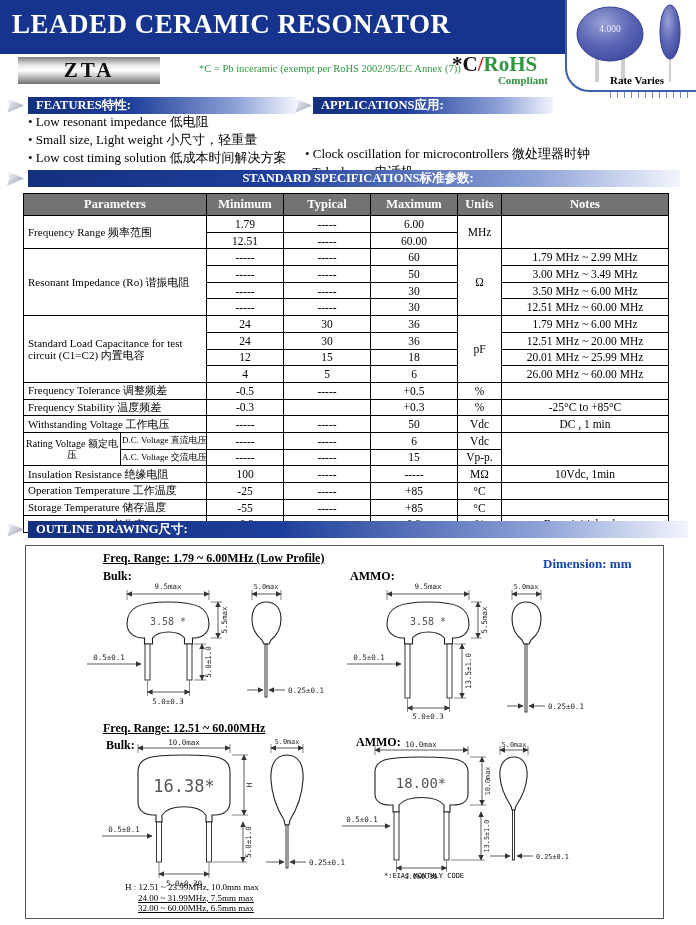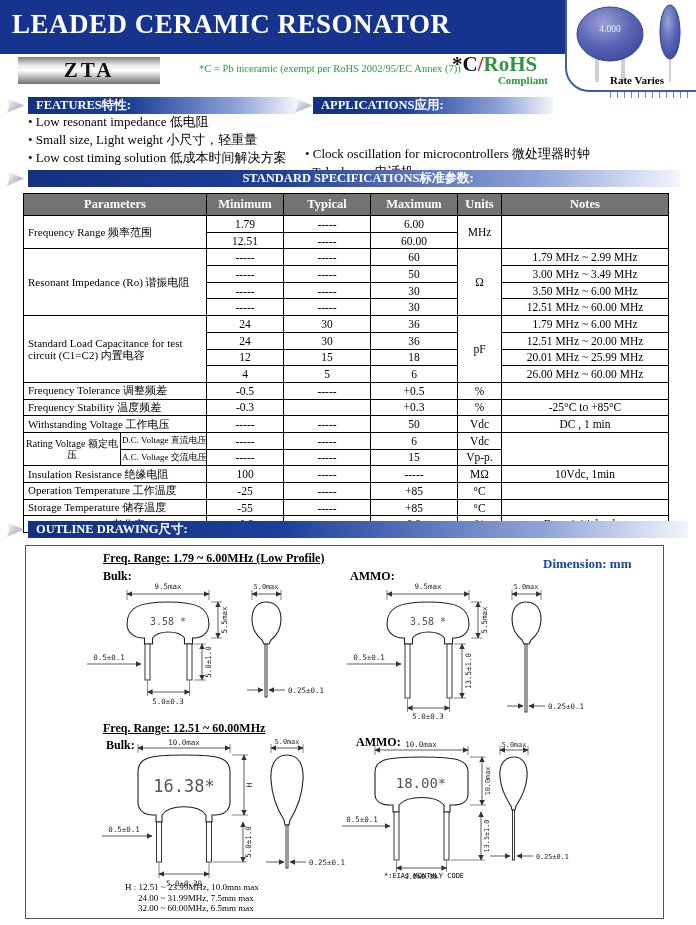--- a/index.html
+++ b/index.html
@@ -49,21 +49,21 @@
   table.spec td.rv{text-align:center;font-size:10px;white-space:normal;line-height:11px;padding:0 1px;}
   table.spec td.sub{font-size:9px;padding:0 1px;}
 
   
   .outline-box{position:absolute;left:25px;top:545px;width:637px;height:372px;border:1.5px solid #555;background:#fff;}
   .dwg-title{position:absolute;font-size:12px;font-weight:bold;text-decoration:underline;white-space:nowrap;}
   .dwg-label{position:absolute;font-size:12px;font-weight:bold;}
   .dim-note{position:absolute;font-size:13px;font-weight:bold;color:#1646a8;}
   .eiaj{position:absolute;font-family:"DejaVu Sans Mono",monospace;font-size:7px;}
   .hnote{position:absolute;font-size:9px;line-height:10.5px;}
-  .hnote .ind{padding-left:13px;}
+  .hnote .ind{padding-left:13px;text-decoration:underline;}
 
   svg .body{fill:#fff;stroke:#222;stroke-width:1.1;}
   svg .lead{fill:#fff;stroke:#222;stroke-width:0.9;}
   svg .dim{stroke:#333;stroke-width:0.8;fill:none;}
   svg .ext{stroke:#333;stroke-width:0.6;fill:none;}
   svg text.dl{font-family:"DejaVu Sans Mono",monospace;font-size:7.5px;fill:#222;}
   svg text.dls{font-family:"DejaVu Sans Mono",monospace;font-size:6.8px;fill:#222;}
   svg text.mk{font-family:"DejaVu Sans Mono",monospace;fill:#555;}
   .dsvg{position:absolute;}
 </style>

